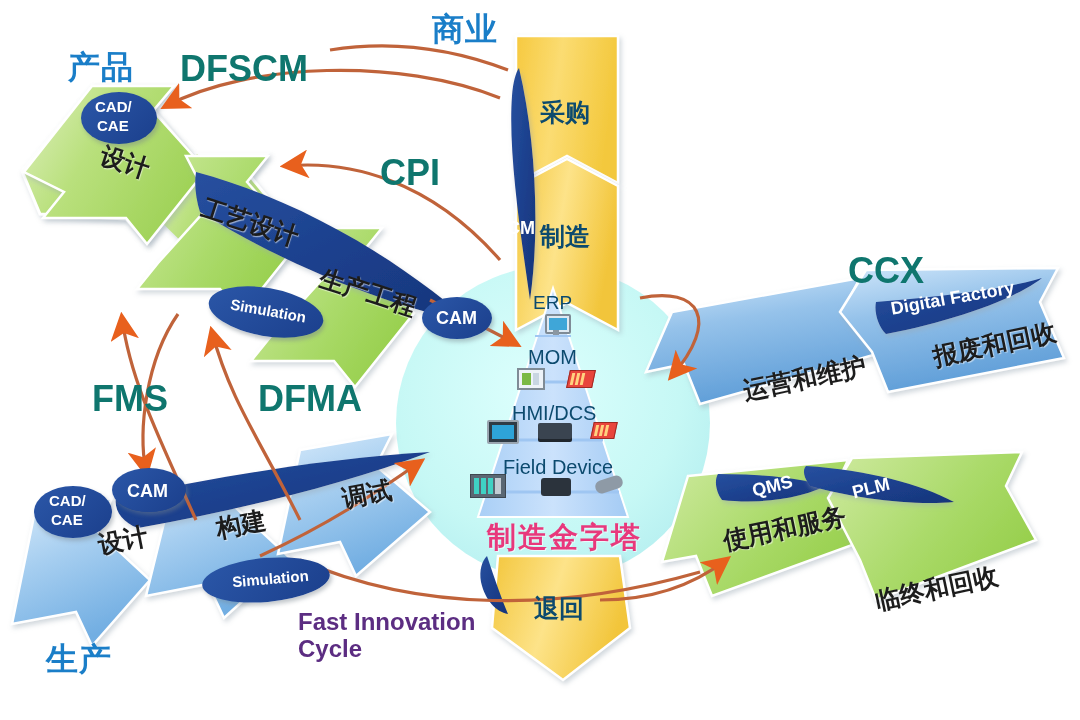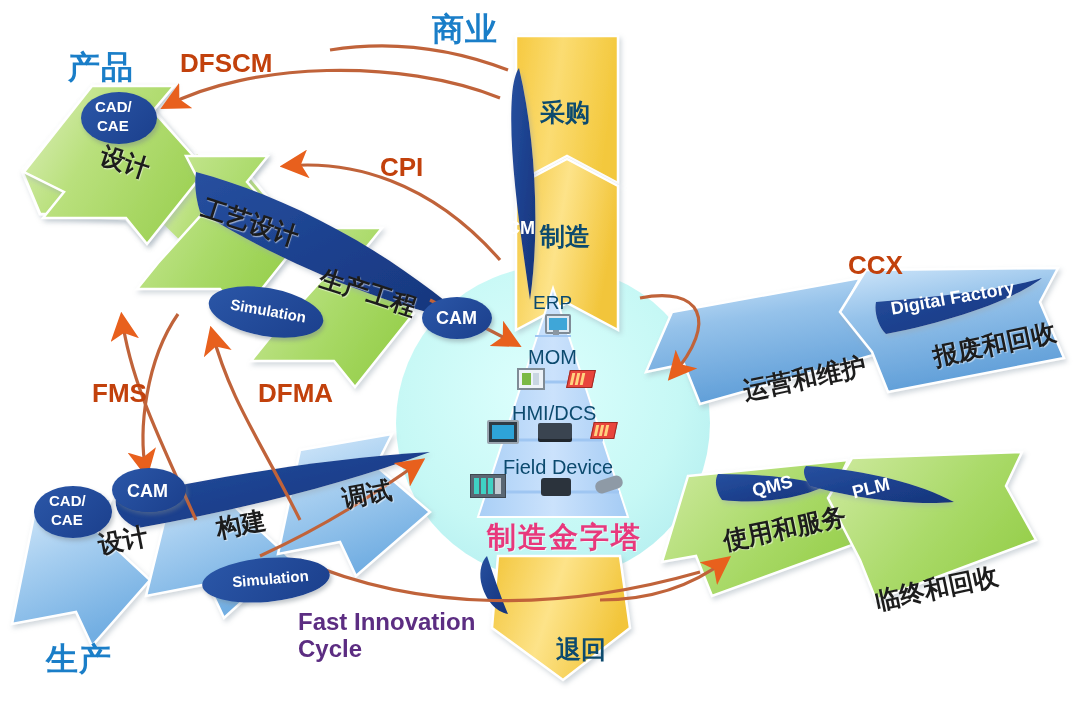--- a/index.html
+++ b/index.html
@@ -4,21 +4,21 @@
 <style>
   html,body{margin:0;padding:0;background:#ffffff;}
   body{width:1080px;height:720px;overflow:hidden;font-family:"Liberation Sans","DejaVu Sans",sans-serif;}
   #stage{position:relative;width:1080px;height:720px;background:#ffffff;}
   svg.layer{position:absolute;left:0;top:0;width:1080px;height:720px;}
   .lbl{position:absolute;white-space:nowrap;font-weight:bold;}
 
   
   .cap-blue{color:#1a7ec8;font-size:32px;font-weight:bold;letter-spacing:1px;
             text-shadow:1px 1px 0 rgba(255,255,255,.7);}
-  .cap-purple{color:#c2410c;font-size:26px;font-weight:bold;}
+  .cap-purple{color:#0f766e;font-size:36px;font-weight:bold;}
   .cap-purple-sm{color:#5c2d82;font-size:24px;font-weight:bold;line-height:1.05;margin-top:21px;}
 
   
   .chev-txt{position:absolute;color:#1c1c1c;font-size:25px;font-weight:bold;white-space:nowrap;
             text-shadow:1px 1px 1px rgba(255,255,255,.55);}
 
   
   .lens-txt{position:absolute;color:#ffffff;font-size:15px;font-weight:bold;white-space:nowrap;}
   .lens-txt.big{font-size:18px;}
 
@@ -199,21 +199,21 @@
   <div class="chev-txt" style="left:100px;top:146px;transform:rotate(18deg);">设计</div>
   <div class="chev-txt" style="left:200px;top:206px;transform:rotate(18deg);">工艺设计</div>
   <div class="chev-txt" style="left:318px;top:276px;transform:rotate(18deg);">生产工程</div>
 
   <div class="chev-txt" style="left:98px;top:524px;transform:rotate(-11deg);">设计</div>
   <div class="chev-txt" style="left:216px;top:508px;transform:rotate(-11deg);">构建</div>
   <div class="chev-txt" style="left:342px;top:478px;transform:rotate(-11deg);">调试</div>
 
   <div class="yellow-txt" style="left:540px;top:96px;">采购</div>
   <div class="yellow-txt" style="left:540px;top:220px;">制造</div>
-  <div class="yellow-txt" style="left:556px;top:592px;margin-top:41px;">退回</div>
+  <div class="yellow-txt" style="left:534px;top:592px;">退回</div>
 
   <div class="chev-txt" style="left:742px;top:362px;transform:rotate(-12deg);">运营和维护</div>
   <div class="chev-txt" style="left:932px;top:328px;transform:rotate(-12deg);">报废和回收</div>
 
   <div class="chev-txt" style="left:722px;top:512px;transform:rotate(-12deg);">使用和服务</div>
   <div class="chev-txt" style="left:874px;top:572px;transform:rotate(-12deg);">临终和回收</div>
 
   <div class="dev" style="left:81px;top:92px;width:76px;height:52px;border-radius:50%;
        background:linear-gradient(135deg,#2b57a8,#1b3f8c);box-shadow:2px 3px 4px rgba(120,130,140,.45);"></div>
   <div class="lens-txt" style="left:95px;top:98px;">CAD/</div>

